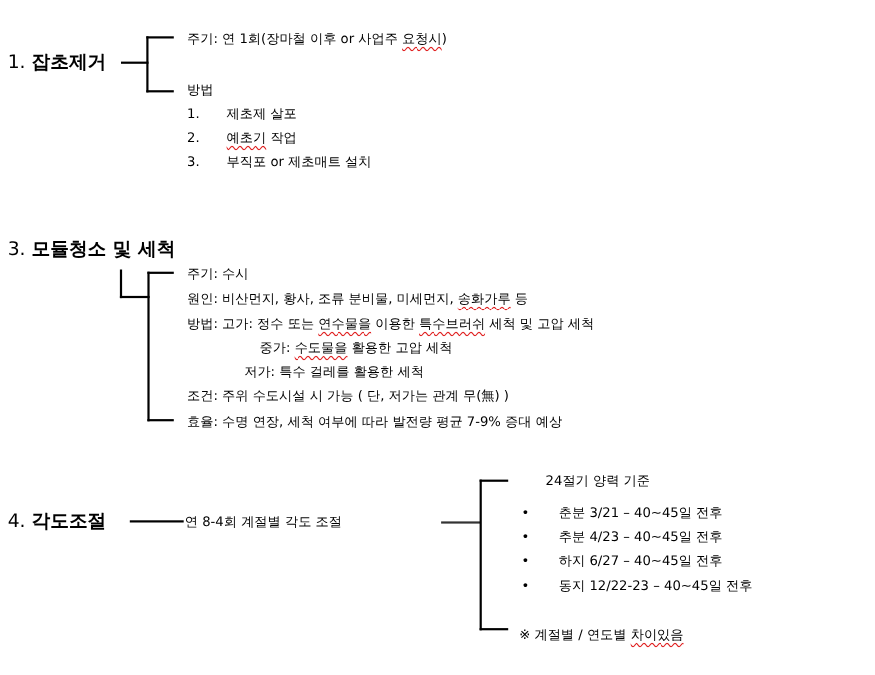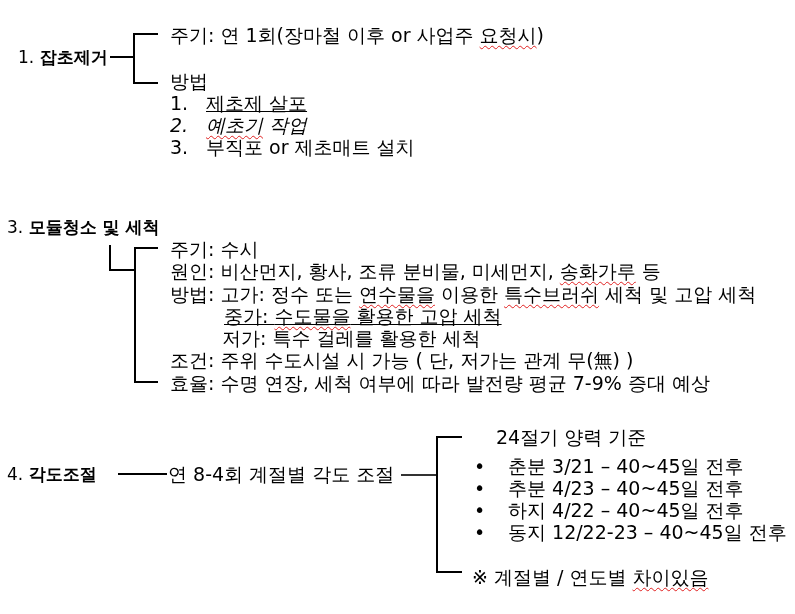--- a/index.html
+++ b/index.html
@@ -1,48 +1,48 @@
 <!DOCTYPE html>
 <html><head>
   <meta charset="utf-8">
   <style>
     html, body { margin:0; padding:0; }
     body {
       width:795px; height:614px; position:relative; background:#ffffff;
       font-family: "DejaVu Sans", "Liberation Sans", sans-serif;
       color:#000; overflow:hidden;
     }
-    .t { position:absolute; font-size:19px; line-height:22px; white-space:nowrap; }
+    .t { position:absolute; font-size:12px; line-height:22px; white-space:nowrap; }
     .h { font-size:17px; }
     .h b { font-weight:bold; }
     .line { position:absolute; background:#000; }
     .spell { text-decoration: underline wavy #e02020; text-decoration-thickness:1px; text-underline-offset:3px; }
     .num { display:inline-block; width:36px; }
     .bullet { display:inline-block; width:34px; padding-left:4px; }
   </style>
 </head>
 <body>
 
-<div class="t h" style="left:18px; top:46px;">
+<div class="t h" style="left:7px; top:46px;">
   <span>1.</span>
   <b>잡초제거</b>
 </div>
 <div class="line" style="left:110px; top:56px; width:25px; height:2px;"></div>
 <div class="line" style="left:133px; top:33px; width:2px; height:51px;"></div>
 <div class="line" style="left:133px; top:33px; width:25px; height:2px;"></div>
 <div class="line" style="left:133px; top:82px; width:25px; height:2px;"></div>
 
 <div class="t" style="left:170px; top:24px;">
   <span>주기: 연 1회(장마철 이후 or 사업주 </span><span class="spell">요청시</span><span>)</span>
 </div>
 <div class="t" style="left:170px; top:70px;">방법</div>
-<div class="t" style="left:170px; top:92px;text-decoration:underline;">
+<div class="t" style="left:170px; top:92px;">
   <span class="num">1.</span><span>제초제 살포</span>
 </div>
-<div class="t" style="left:170px; top:114px;font-style:italic;">
+<div class="t" style="left:170px; top:114px;">
   <span class="num">2.</span><span class="spell">예초기</span><span> 작업</span>
 </div>
 <div class="t" style="left:170px; top:136px;">
   <span class="num">3.</span><span>부직포 or 제초매트 설치</span>
 </div>
 
 <div class="t h" style="left:7px; top:216px;text-align:right;">
   <span>3.</span>
   <b>모듈청소 및 세척</b>
 </div>
@@ -52,21 +52,21 @@
 <div class="line" style="left:134px; top:247px; width:24px; height:2px;"></div>
 <div class="line" style="left:134px; top:381px; width:24px; height:2px;"></div>
 
 <div class="t" style="left:170px; top:238px;">주기: 수시</div>
 <div class="t" style="left:170px; top:260px;">
   <span>원인: 비산먼지, 황사, 조류 분비물, 미세먼지, </span><span class="spell">송화가루</span><span> 등</span>
 </div>
 <div class="t" style="left:170px; top:283px;">
   <span>방법: 고가: 정수 또는 </span><span class="spell">연수물을</span><span> 이용한 </span><span class="spell">특수브러쉬</span><span> 세척 및 고압 세척</span>
 </div>
-<div class="t" style="left:224px; top:305px;text-decoration:underline;">
+<div class="t" style="left:236px; top:305px;">
   <span>중가: </span><span class="spell">수도물을</span><span> 활용한 고압 세척</span>
 </div>
 <div class="t" style="left:222px; top:327px;">저가: 특수 걸레를 활용한 세척</div>
 <div class="t" style="left:170px; top:349px;">조건: 주위 수도시설 시 가능 ( 단, 저가는 관계 무(無) )</div>
 <div class="t" style="left:170px; top:372px;">효율: 수명 연장, 세척 여부에 따라 발전량 평균 7-9% 증대 예상</div>
 
 <div class="t h" style="left:7px; top:463px;">
   <span>4.</span>
   <b>각도조절</b>
 </div>
@@ -78,20 +78,20 @@
 <div class="line" style="left:436px; top:571px; width:26px; height:2px;"></div>
 
 <div class="t" style="left:496px; top:426px;">24절기 양력 기준</div>
 <div class="t" style="left:470px; top:455px;">
   <span class="bullet">•</span><span>춘분 3/21 – 40~45일 전후</span>
 </div>
 <div class="t" style="left:470px; top:477px;">
   <span class="bullet">•</span><span>추분 4/23 – 40~45일 전후</span>
 </div>
 <div class="t" style="left:470px; top:499px;">
-  <span class="bullet">•</span><span>하지 4/22 – 40~45일 전후</span>
+  <span class="bullet">•</span><span>하지 6/27 – 40~45일 전후</span>
 </div>
 <div class="t" style="left:470px; top:521px;">
   <span class="bullet">•</span><span>동지 12/22-23 – 40~45일 전후</span>
 </div>
 <div class="t" style="left:472px; top:566px;">
   <span>※ 계절별 / 연도별 </span><span class="spell">차이있음</span>
 </div>
 
 </body></html>

